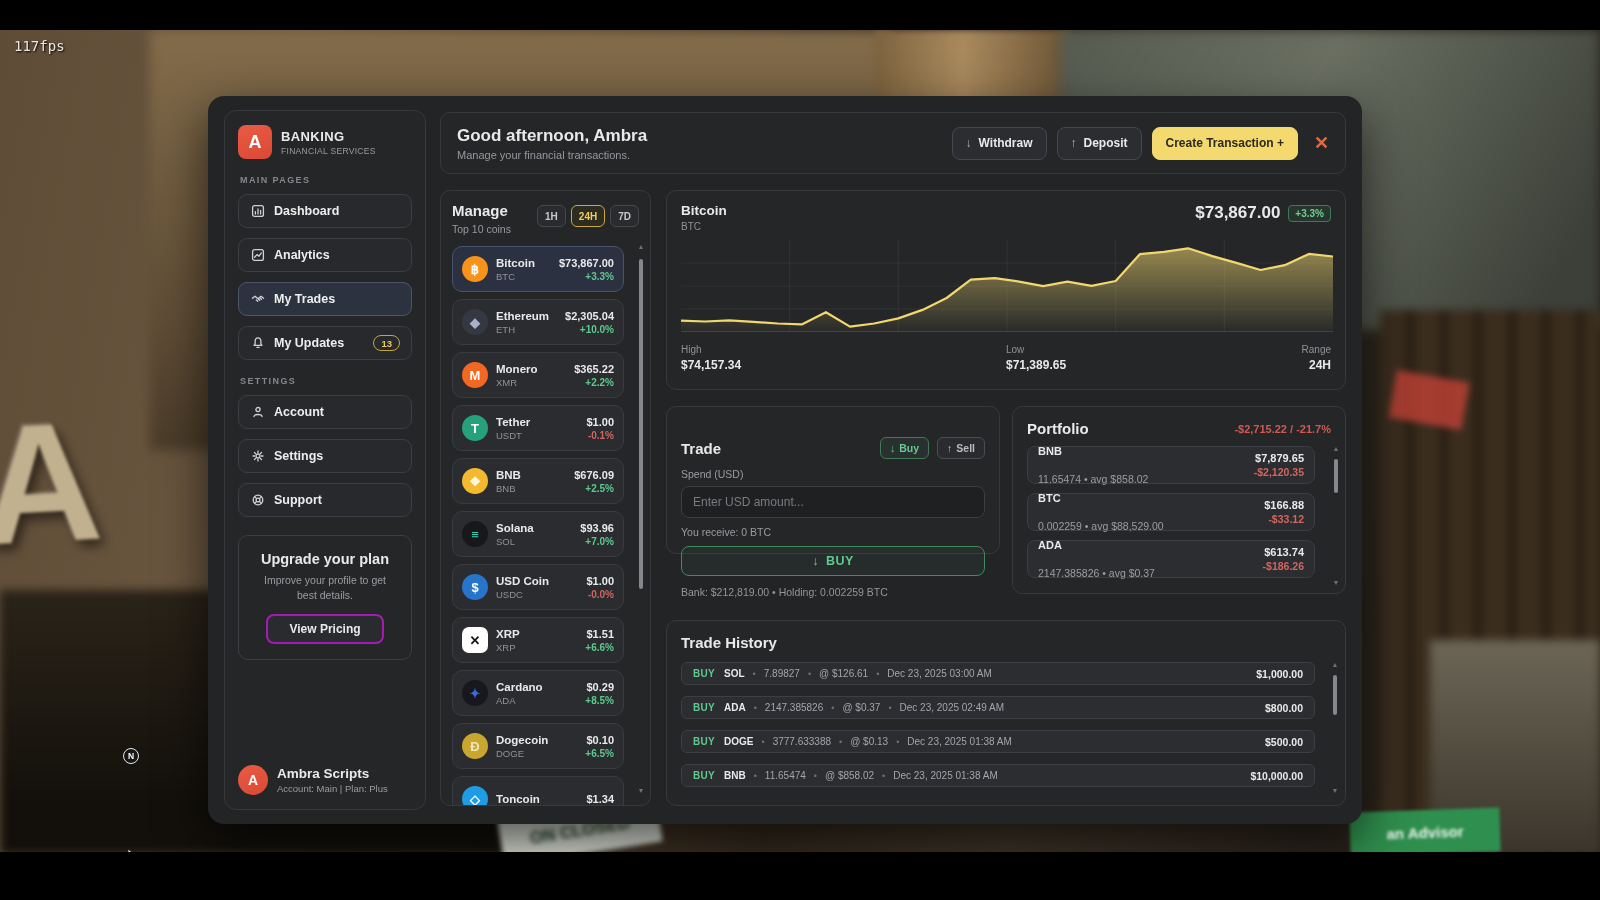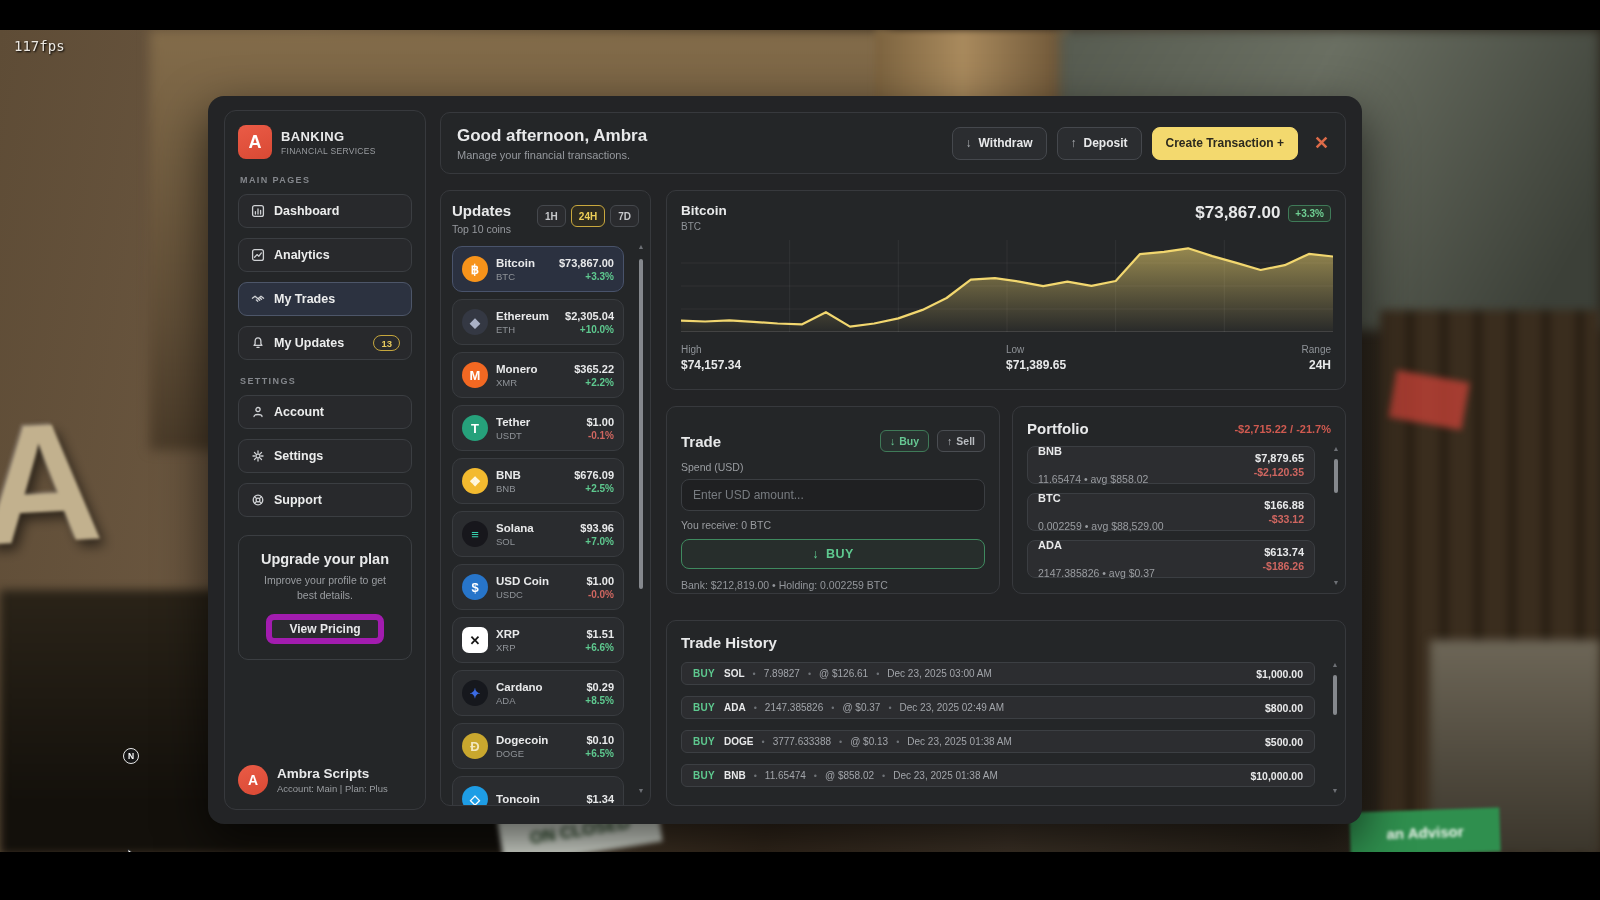--- a/index.html
+++ b/index.html
@@ -50,21 +50,21 @@
     padding:0 11px;margin-bottom:10px;cursor:pointer}
   .nav-btn.active{background:#2c3240;border-color:#4d5669}
   .nav-ic{width:15px;height:15px;margin-right:9px;display:flex;align-items:center;justify-content:center}
   .nav-ic svg{stroke:#cfd1d4;fill:none;stroke-width:1.3;stroke-linecap:round;stroke-linejoin:round}
   .nav-label{font-size:12.5px;font-weight:bold;color:#eceded}
   .nav-spacer{margin-left:auto;display:flex;align-items:center}
   .badge{border:1px solid #c5a63d;color:#e8cb5e;font-size:9.5px;font-weight:bold;border-radius:999px;padding:1.5px 7px}
   .upgrade{margin-top:18px;border:1px solid #3b3e42;border-radius:10px;padding:15px 16px;text-align:center}
   .upgrade-title{font-size:14.5px;font-weight:bold}
   .upgrade-sub{font-size:10.5px;color:#9a9da1;margin-top:6px;line-height:1.4}
-  .pricing-btn{margin:12px auto 0;width:118px;height:30px;border:6px solid #a21caf;border-radius:8px;background:#2a2b2e;
+  .pricing-btn{margin:12px auto 0;width:118px;height:30px;border:2px solid #a21caf;border-radius:8px;background:#2a2b2e;
     display:flex;align-items:center;justify-content:center;font-size:12px;font-weight:bold;cursor:pointer}
   .profile{position:absolute;left:13px;bottom:14px;display:flex;align-items:center;gap:9px}
   .avatar{width:30px;height:30px;border-radius:50%;background:linear-gradient(160deg,#ea5b46,#d94934);
     display:flex;align-items:center;justify-content:center;font-weight:bold;font-size:14px;color:#fff}
   .profile-name{font-size:13.5px;font-weight:bold}
   .profile-sub{font-size:9.5px;color:#9a9da1;margin-top:2px}
 
   
   .headerbar{left:232px;top:16px;width:906px;height:62px;display:flex;align-items:center;padding:0 16px}
   .greet-title{font-size:17px;font-weight:bold}
@@ -120,21 +120,21 @@
   .chg-badge{border:1px solid #3f7a58;background:#27352c;color:#6fcf93;font-size:10px;font-weight:bold;
     border-radius:4px;padding:2px 6px}
   .chart-svg{margin-top:8px;display:block}
   .chart-stats{position:relative;margin-top:12px;height:30px}
   .stat-label{font-size:10px;color:#8f9398}
   .stat-val{font-size:12px;font-weight:bold;margin-top:3px}
   .stat-low{position:absolute;left:50%;top:0}
   .stat-range{position:absolute;right:0;top:0;text-align:right}
 
   
-  .tradecard{left:458px;top:310px;width:334px;height:188px;padding:23px 14px}
+  .tradecard{left:458px;top:310px;width:334px;height:148px;padding:30px 14px}
   .trade-head{display:flex;align-items:center}
   .trade-title{font-size:15px;font-weight:bold}
   .pill{height:22px;border-radius:6px;display:flex;align-items:center;font-size:10.5px;font-weight:bold;
     padding:0 9px;gap:4px;cursor:pointer}
   .pill.buy{border:1px solid #3f7a58;color:#66c893;background:rgba(102,200,147,.07);margin-left:auto}
   .pill.sell{border:1px solid #4a4d52;color:#b9bcc0;background:#2a2b2e;margin-left:8px}
   .field-label{font-size:10.5px;color:#9a9da1;margin-top:9px}
   .usd-input{margin-top:6px;width:100%;height:32px;background:#1f2022;border:1px solid #3b3e42;border-radius:8px;
     color:#e8e9ea;font-size:12px;padding:0 11px;font-family:"Liberation Sans",sans-serif;outline:none}
   .usd-input::placeholder{color:#787c81}
@@ -309,21 +309,21 @@
         <span>Deposit</span>
       </div>
       <div class="hbtn primary">Create Transaction +</div>
       <div class="close-x">✕</div>
     </div>
   </div>
 
   <div class="card market">
     <div class="market-head">
       <div>
-        <div class="market-title">Updates</div>
+        <div class="market-title">Manage</div>
         <div class="market-sub">Top 10 coins</div>
       </div>
       <div class="tf-row">
         <div class="tf">1H</div>
         <div class="tf active">24H</div>
         <div class="tf">7D</div>
       </div>
     </div>
 
     <div class="coin-list">

